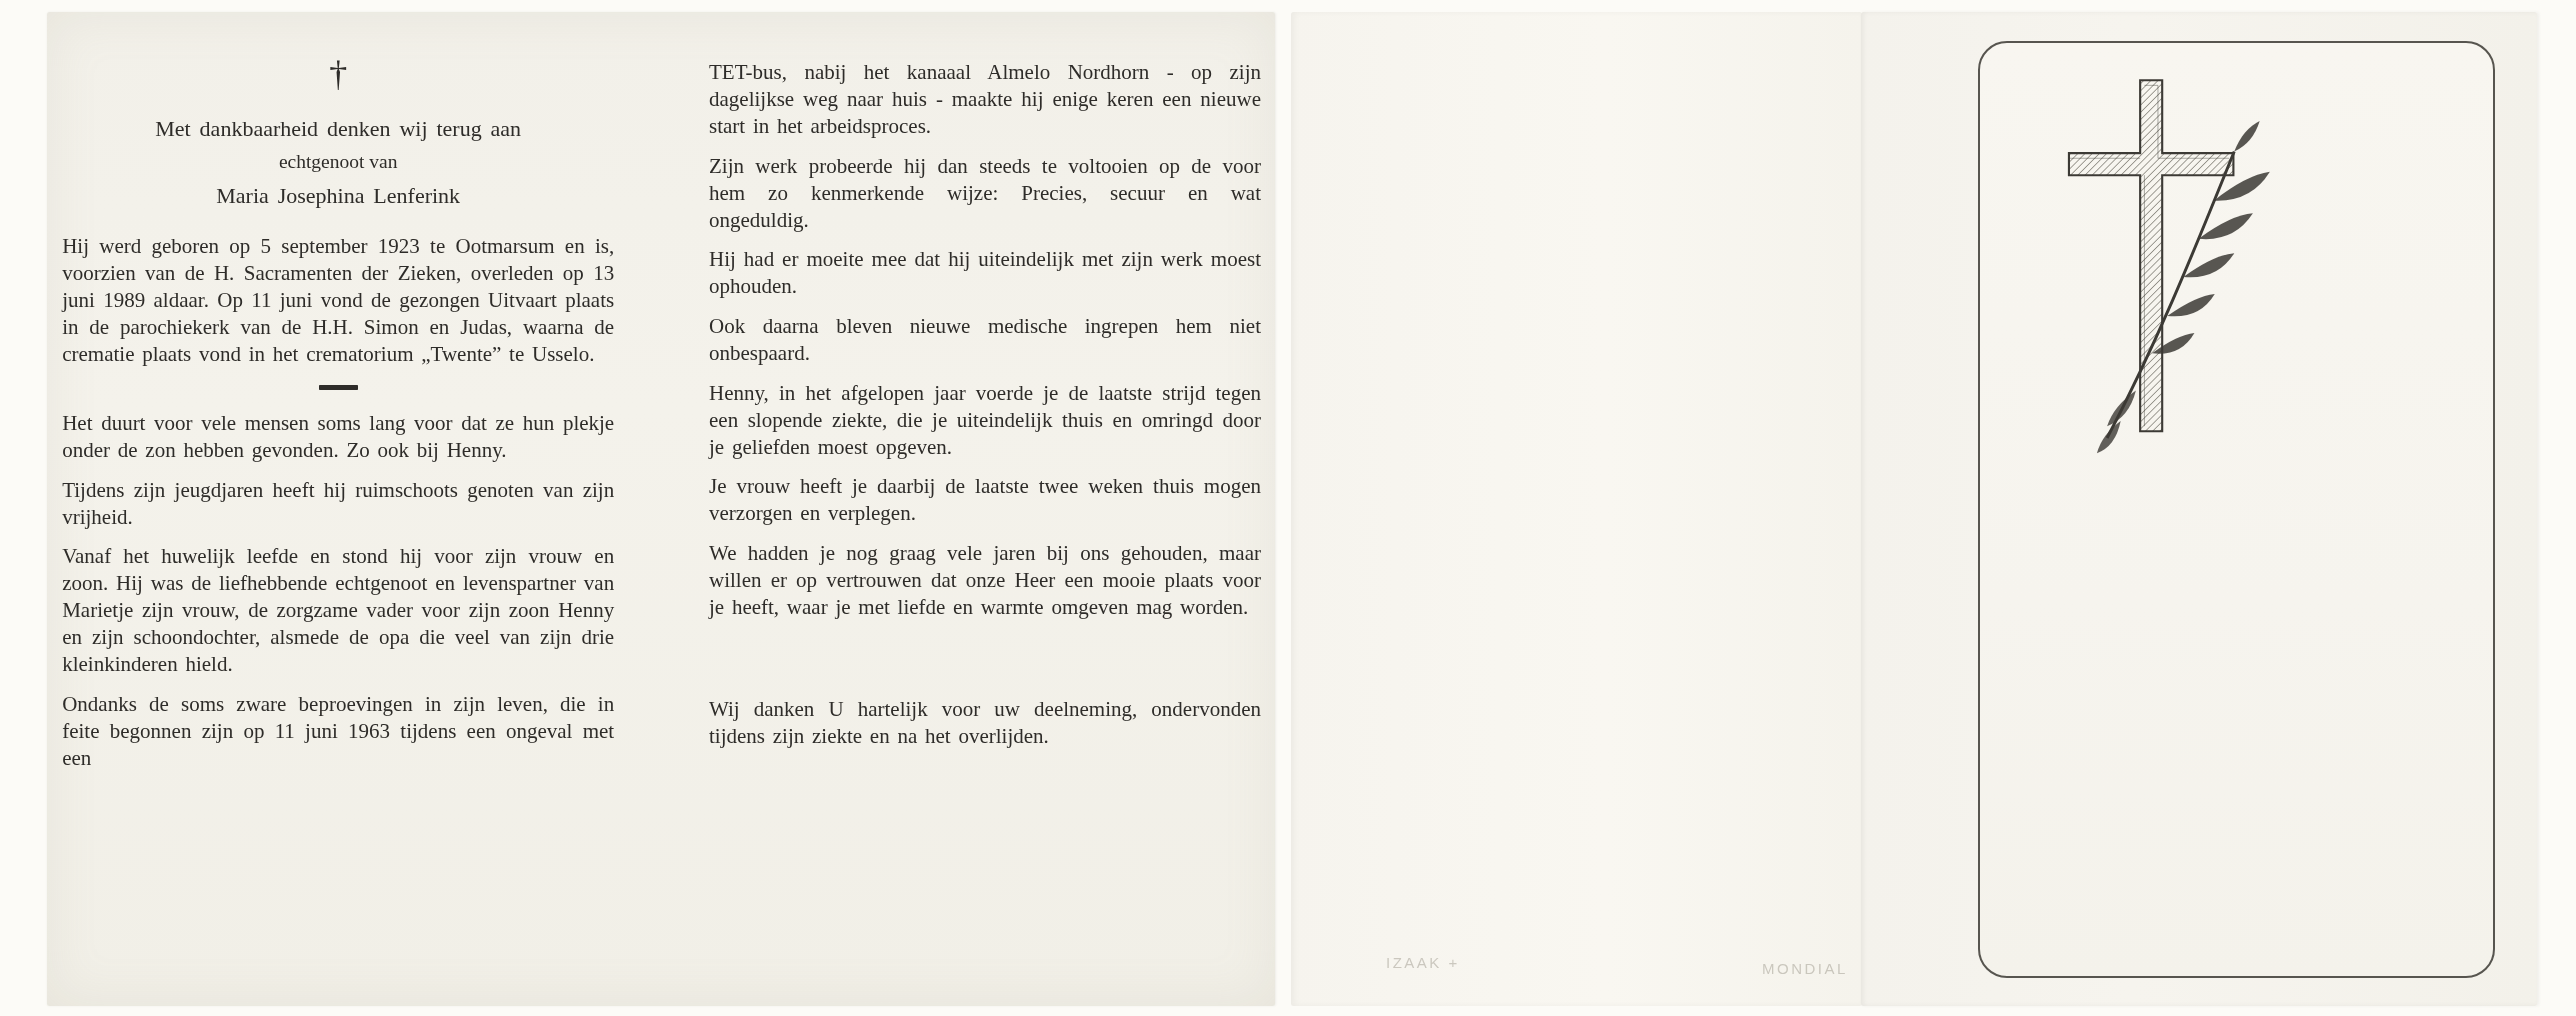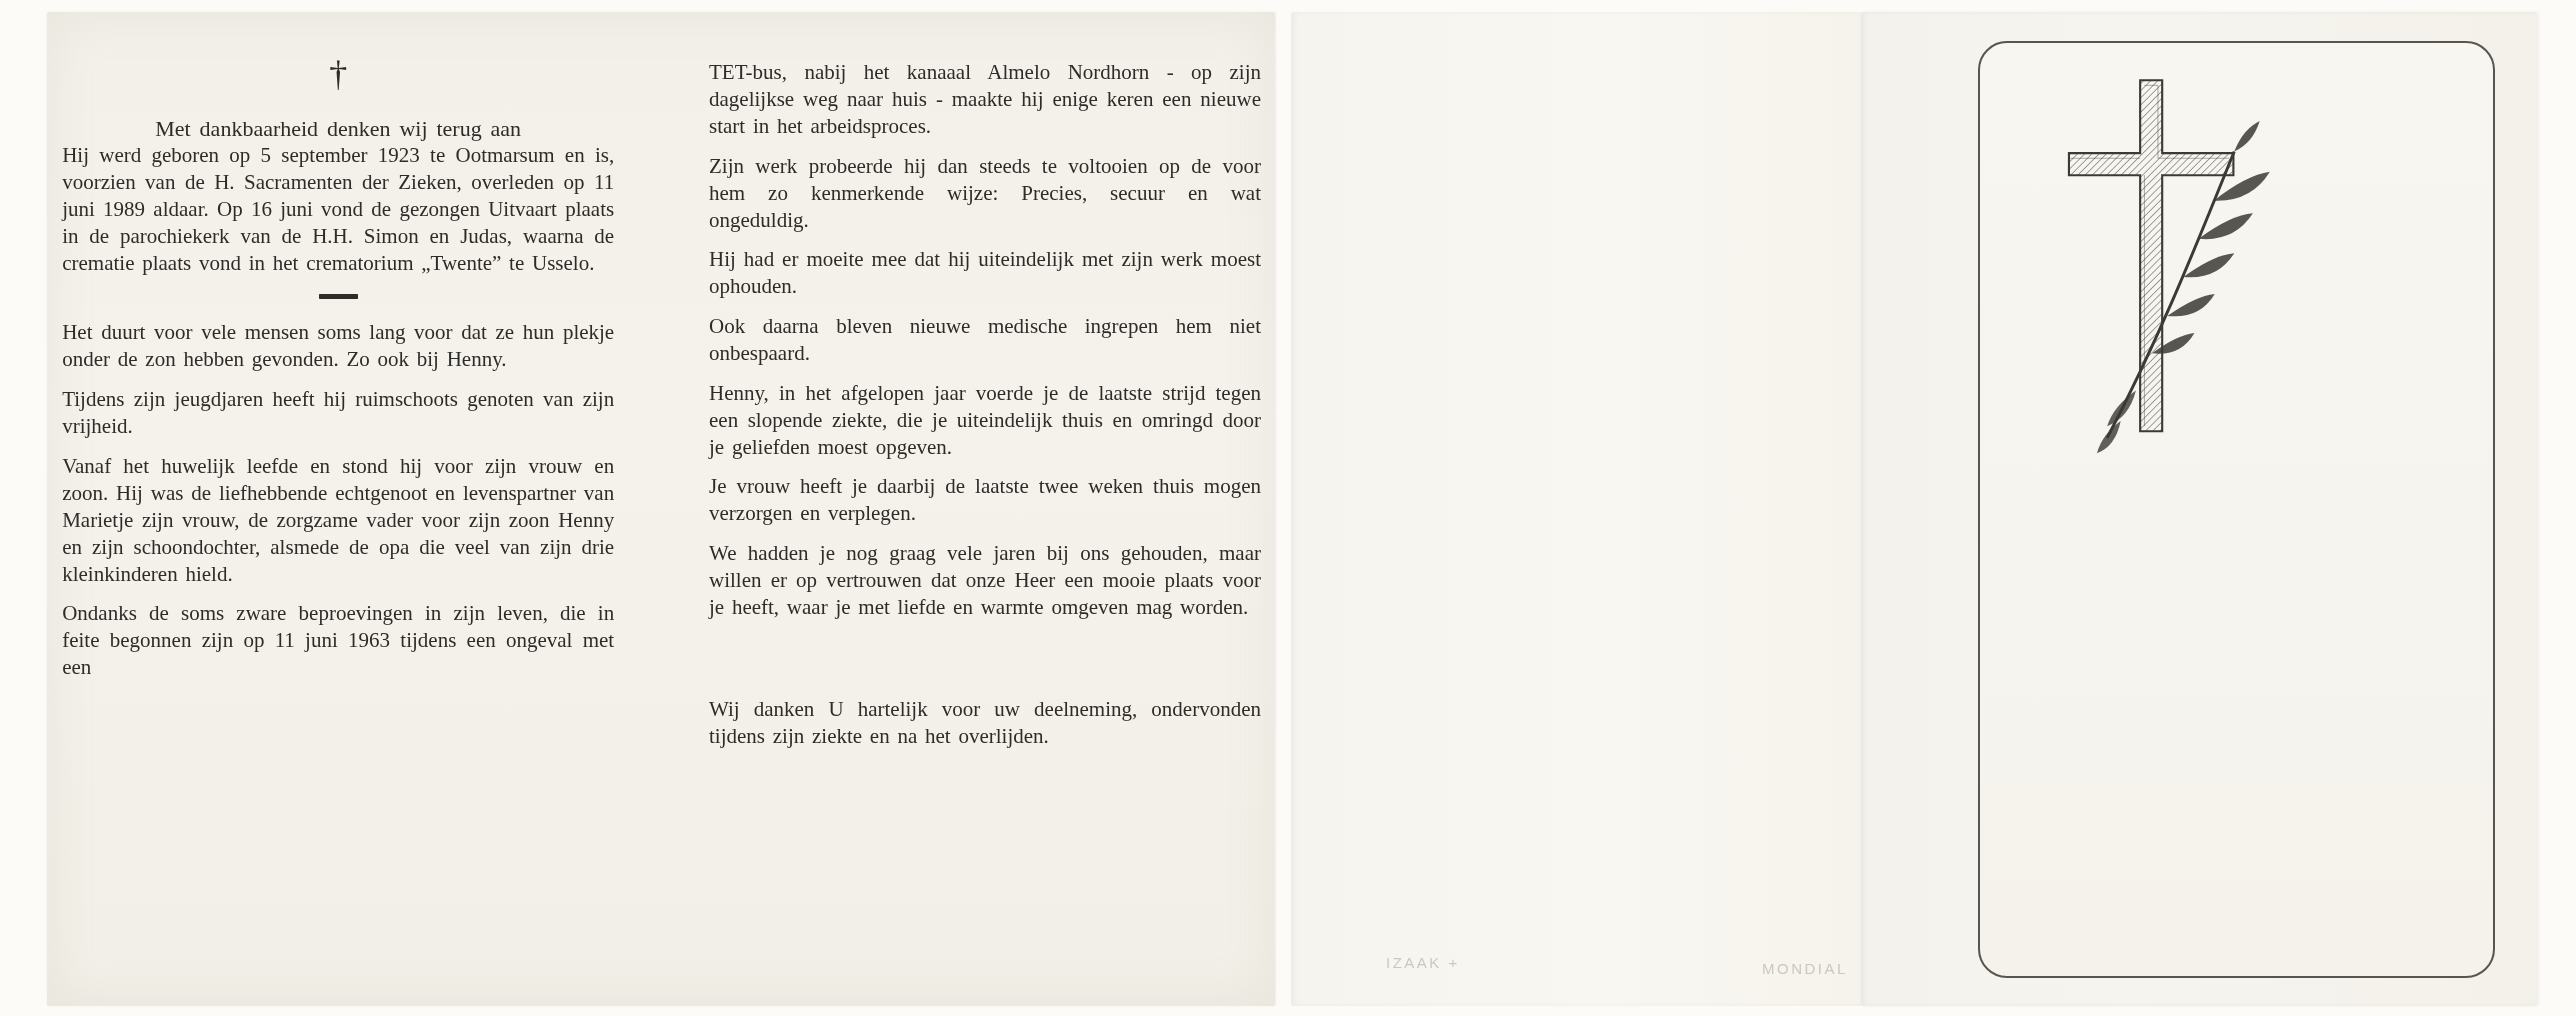--- a/index.html
+++ b/index.html
@@ -84,22 +84,24 @@
   .cover-art { position: absolute; left: 49px; top: 22px; width: 263px; height: 412px; }
 </style>
 </head>
 <body>
 
 <div class="sheet sheet-inner">
 
   <div class="col col1">
     <div class="cross-glyph">†</div>
     <div class="intro">Met dankbaarheid denken wij terug aan</div>
+    <div class="relation">echtgenoot van</div>
+    <div class="spouse">Maria Josephina Lenferink</div>
 
-    <p>Hij werd geboren op 5 september 1923 te Ootmarsum en is, voorzien van de H. Sacramenten der Zieken, overleden op 11 juni 1989 aldaar. Op 16 juni vond de gezongen Uitvaart plaats in de parochiekerk van de H.H. Simon en Judas, waarna de crematie plaats vond in het crematorium „Twente” te Usselo.</p>
+    <p>Hij werd geboren op 5 september 1923 te Ootmarsum en is, voorzien van de H. Sacramenten der Zieken, overleden op 13 juni 1989 aldaar. Op 11 juni vond de gezongen Uitvaart plaats in de parochiekerk van de H.H. Simon en Judas, waarna de crematie plaats vond in het crematorium „Twente” te Usselo.</p>
     <div class="divider"></div>
     <p>Het duurt voor vele mensen soms lang voor dat ze hun plekje onder de zon hebben gevonden. Zo ook bij Henny.</p>
     <p>Tijdens zijn jeugdjaren heeft hij ruimschoots genoten van zijn vrijheid.</p>
     <p>Vanaf het huwelijk leefde en stond hij voor zijn vrouw en zoon. Hij was de liefhebbende echtgenoot en levenspartner van Marietje zijn vrouw, de zorgzame vader voor zijn zoon Henny en zijn schoondochter, alsmede de opa die veel van zijn drie kleinkinderen hield.</p>
     <p>Ondanks de soms zware beproevingen in zijn leven, die in feite begonnen zijn op 11 juni 1963 tijdens een ongeval met een</p>
   </div>
 
   <div class="col col2">
     <p>TET-bus, nabij het kanaaal Almelo Nordhorn - op zijn dagelijkse weg naar huis - maakte hij enige keren een nieuwe start in het arbeidsproces.</p>
     <p>Zijn werk probeerde hij dan steeds te voltooien op de voor hem zo kenmerkende wijze: Precies, secuur en wat ongeduldig.</p>

